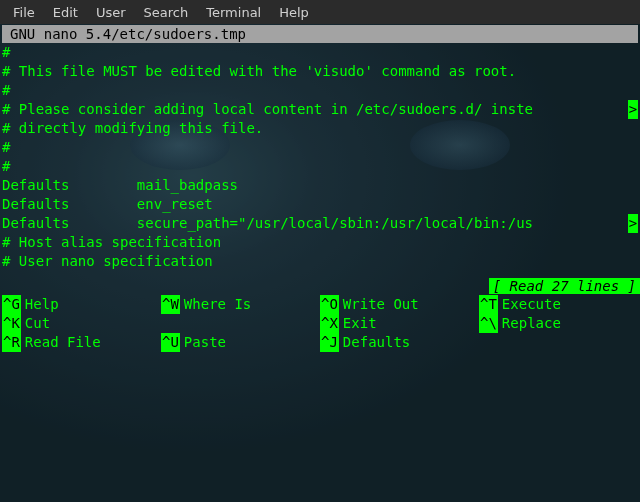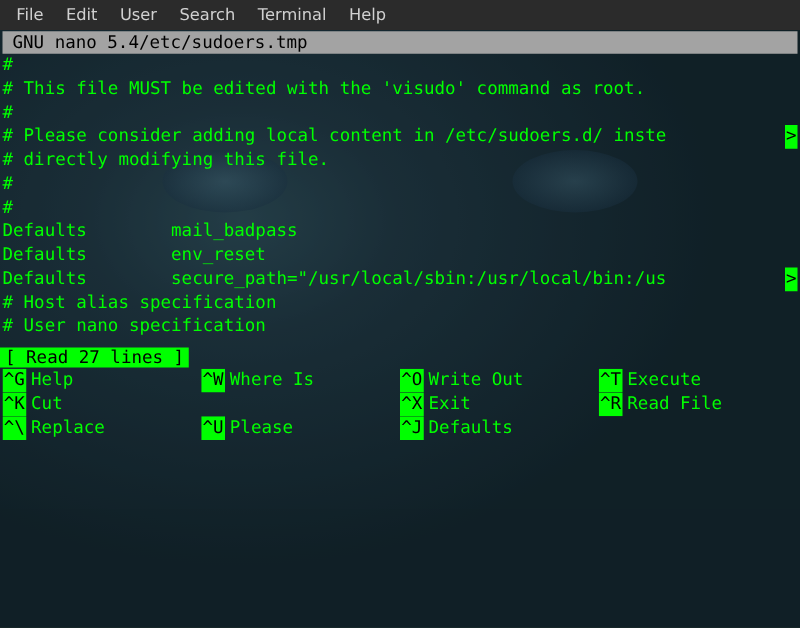--- a/index.html
+++ b/index.html
@@ -99,24 +99,25 @@
     .overflow-marker {
       display: inline-block;
       background: #00ff00;
       color: #000;
       position: absolute;
       right: 0;
       width: 10px;
       text-align: center;
     }
     .statusbar {
-      text-align: left;
+      text-align: right;
       color: #00ff00;
       line-height: 18px;
       margin-top: 6px;
+      font-style: italic;
     }
     .status-box {
       background: #00ff00;
       color: #000;
       padding: 0 4px;
     }
     .shortcuts {
       display: grid;
       grid-template-columns: repeat(4, 1fr);
       color: #00ff00;
@@ -181,19 +182,19 @@
   </div>
 
   <div class="shortcuts">
     <div class="shortcut"><span class="shortcut-key">^G</span><span class="shortcut-label">Help</span></div>
     <div class="shortcut"><span class="shortcut-key">^W</span><span class="shortcut-label">Where Is</span></div>
     <div class="shortcut"><span class="shortcut-key">^O</span><span class="shortcut-label">Write Out</span></div>
     <div class="shortcut"><span class="shortcut-key">^T</span><span class="shortcut-label">Execute</span></div>
     <div class="shortcut"><span class="shortcut-key">^K</span><span class="shortcut-label">Cut</span></div>
     <div></div>
     <div class="shortcut"><span class="shortcut-key">^X</span><span class="shortcut-label">Exit</span></div>
+    <div class="shortcut"><span class="shortcut-key">^\</span><span class="shortcut-label">Replace</span></div>
     <div class="shortcut"><span class="shortcut-key">^R</span><span class="shortcut-label">Read File</span></div>
-    <div class="shortcut"><span class="shortcut-key">^\</span><span class="shortcut-label">Replace</span></div>
-    <div class="shortcut"><span class="shortcut-key">^U</span><span class="shortcut-label">Please</span></div>
+    <div class="shortcut"><span class="shortcut-key">^U</span><span class="shortcut-label">Paste</span></div>
     <div class="shortcut"><span class="shortcut-key">^J</span><span class="shortcut-label">Defaults</span></div>
     <div></div>
   </div>
 </div>
 
 </body></html>

